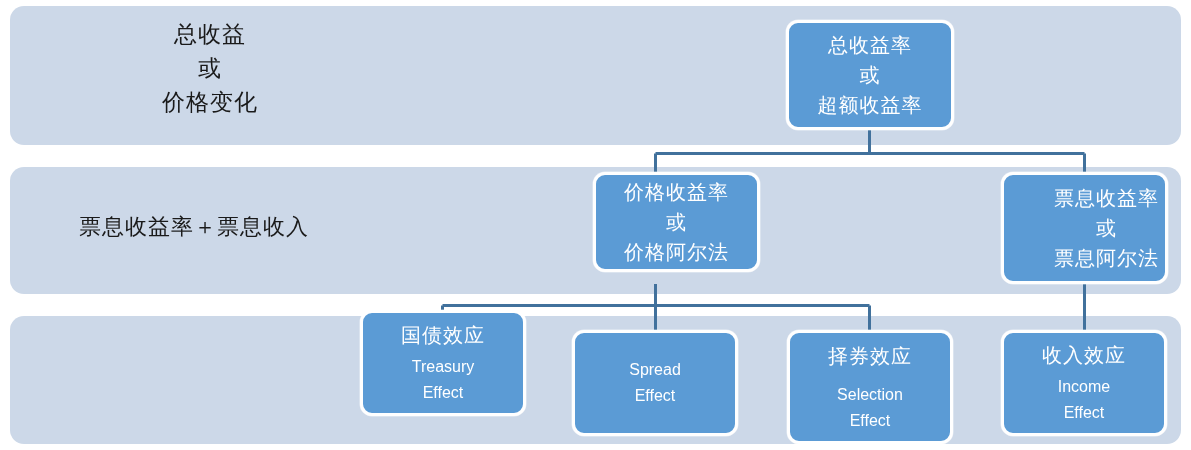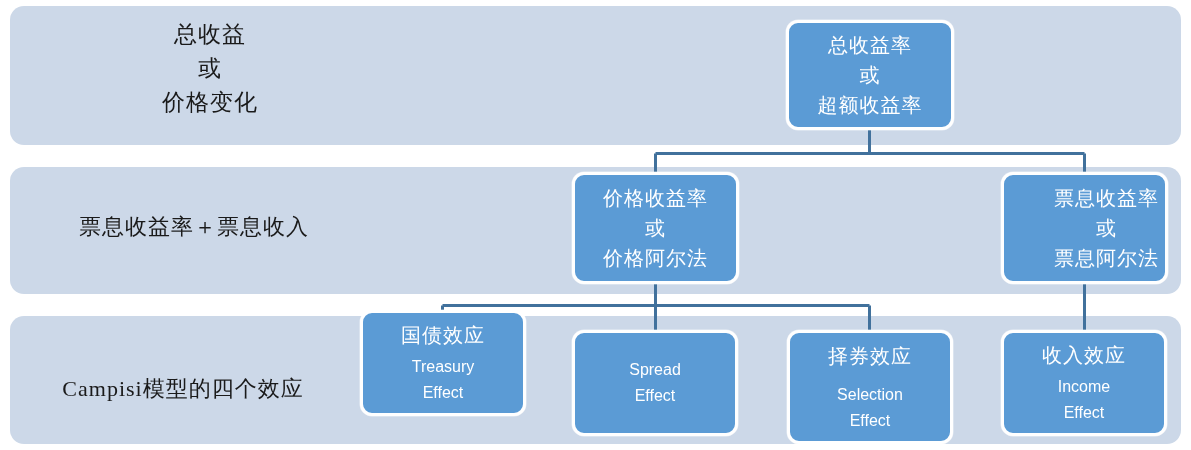--- a/index.html
+++ b/index.html
@@ -69,21 +69,21 @@
   .node .en {
     font-family: "Liberation Sans", "DejaVu Sans", sans-serif;
     font-size: 16px;
     line-height: 26px;
     white-space: pre-line;
   }
 
   
   #node-total-return { left: 786px; top: 20px; width: 168px; height: 110px; }
   
-  #node-price-return  { left: 572px; top: 172px; width: 167px; height: 112px; }
+  #node-price-return  { left: 593px; top: 172px; width: 167px; height: 100px; }
   #node-coupon-return { left: 1001px; top: 172px; width: 167px; height: 112px; padding-left: 44px; }
   
   #node-treasury  { left: 360px;  top: 310px; width: 166px; height: 106px; }
   #node-spread    { left: 572px;  top: 330px; width: 166px; height: 106px; }
   #node-selection { left: 787px;  top: 330px; width: 166px; height: 114px; gap: 7px; }
   #node-income    { left: 1001px; top: 330px; width: 166px; height: 106px; justify-content: center; }
 
   .node.bilingual .cn { margin-bottom: 4px; }
 </style>
 </head>
@@ -110,21 +110,20 @@
       <path d="M 869.5 305.5 L 869.5 330"></path>
 
       <path d="M 1084.5 284 L 1084.5 330"></path>
     </g>
   </svg>
 
   <div class="band-label" id="label-row-1">总收益
 或
 价格变化</div>
   <div class="band-label" id="label-row-2">票息收益率＋票息收入</div>
-  <div class="band-label" id="label-row-3">Campisi模型的四个效应</div>
 
   <div class="node" id="node-total-return">
     <span class="cn">总收益率
 或
 超额收益率</span>
   </div>
 
   <div class="node" id="node-price-return">
     <span class="cn">价格收益率
 或

